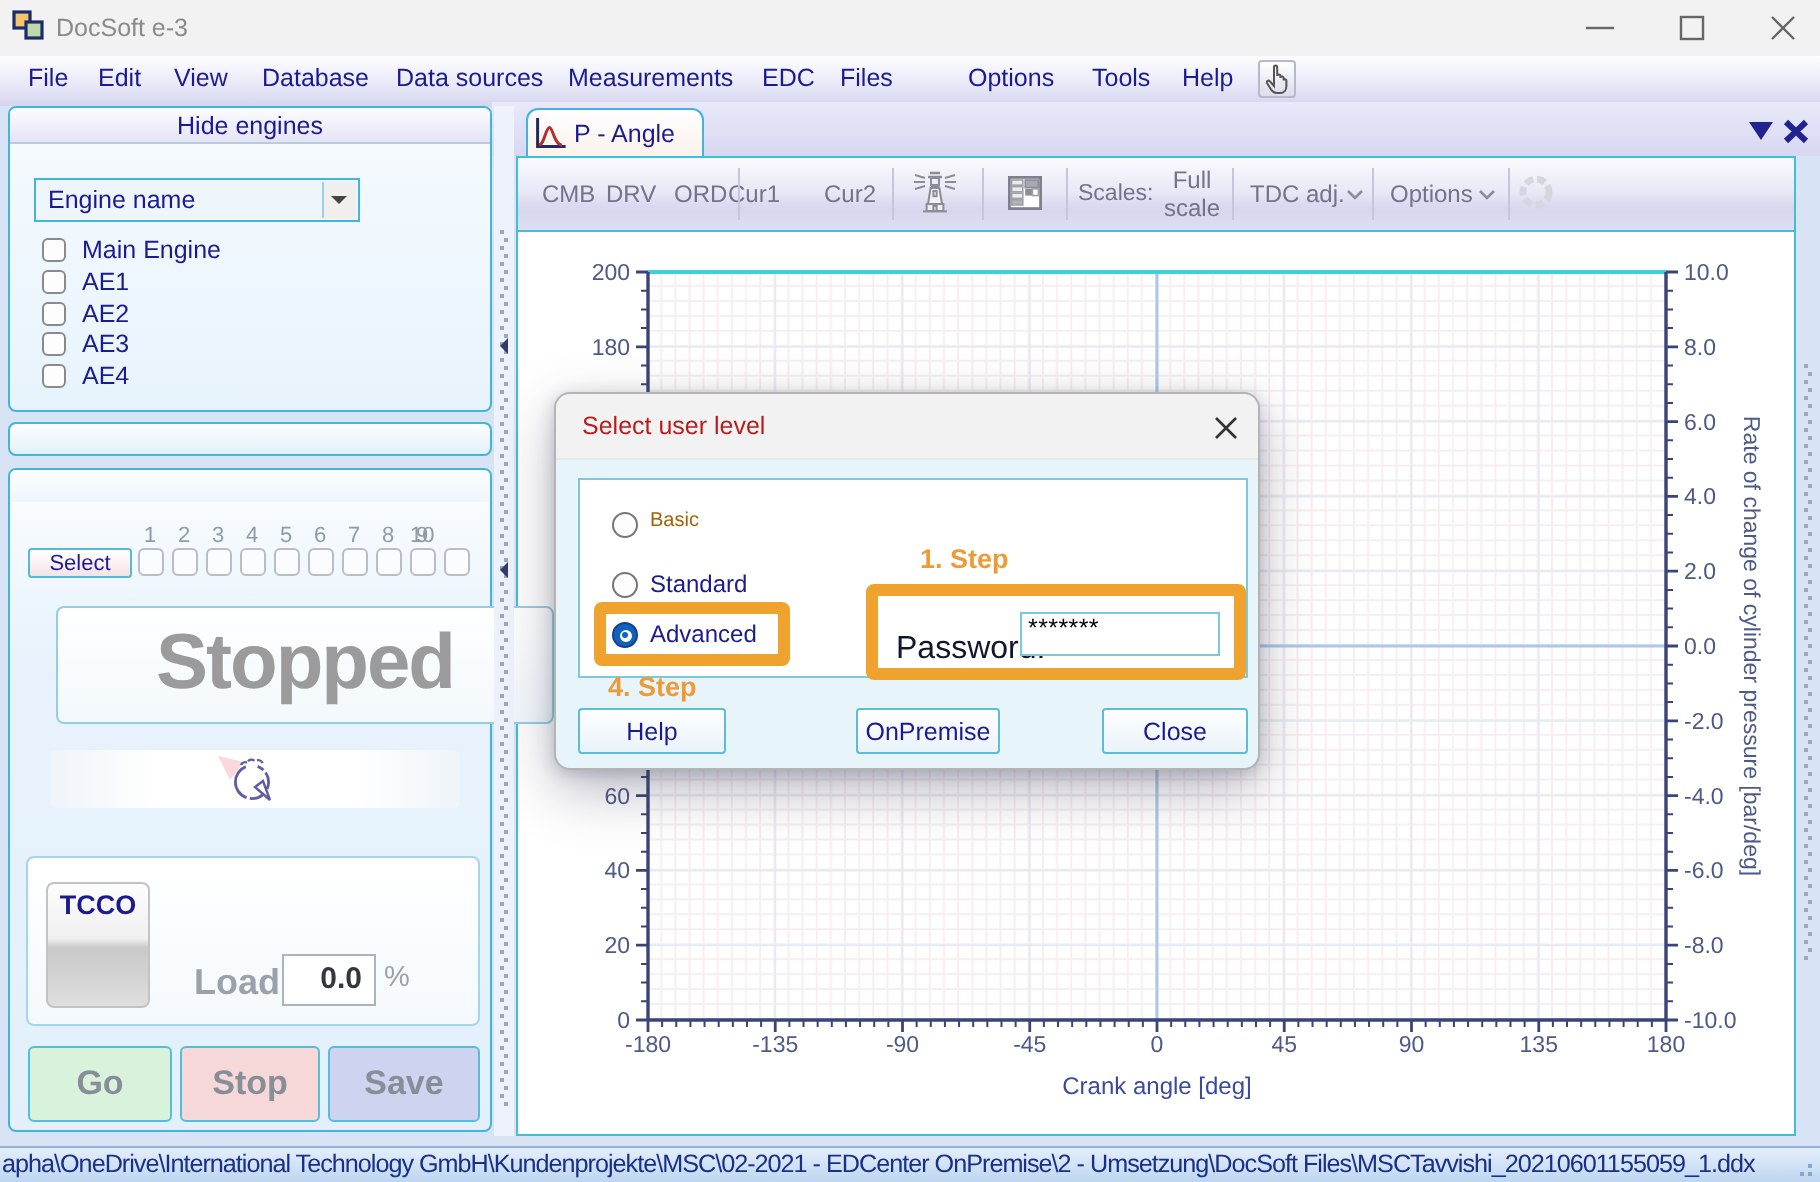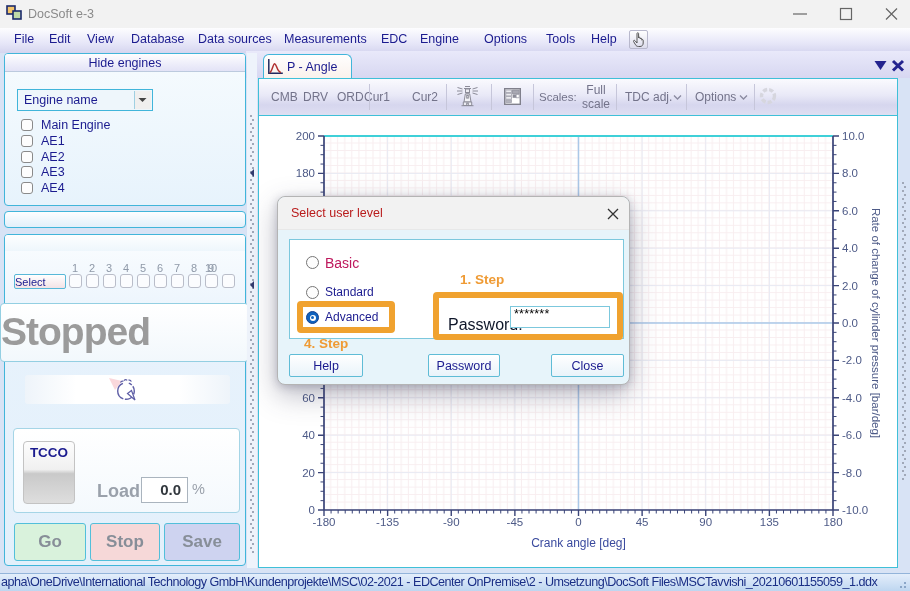--- a/index.html
+++ b/index.html
@@ -24,21 +24,21 @@
 
 <div class="abs" style="left:0;top:28px;width:910px;height:25px;background:linear-gradient(#fdfdff,#e7e7f8 60%,#d5d5ef)"></div>
 <div class="abs navy" style="left:0;top:28px;width:910px;height:23px;font-size:12.5px;line-height:23px">
 <span class="abs" style="left:14px">File</span>
 <span class="abs" style="left:49px">Edit</span>
 <span class="abs" style="left:87px">View</span>
 <span class="abs" style="left:131px">Database</span>
 <span class="abs" style="left:198px">Data sources</span>
 <span class="abs" style="left:284px">Measurements</span>
 <span class="abs" style="left:381px">EDC</span>
-<span class="abs" style="left:420px">Engine</span>
+<span class="abs" style="left:420px">Files</span>
 <span class="abs" style="left:484px">Options</span>
 <span class="abs" style="left:546px">Tools</span>
 <span class="abs" style="left:591px">Help</span>
 </div>
 <div class="abs" style="left:629px;top:30px;width:19px;height:19px;background:linear-gradient(#fff,#dcdcec);border:1px solid #b8b8cc;border-radius:2px"></div>
 <svg class="abs" style="left:632px;top:32px" width="13" height="15" viewBox="0 0 13 15">
 <path d="M5 1.5v7M5 1.5c0-1 1.6-1 1.6 0v4.5M6.6 6c0-1 1.6-1 1.6 0v1M8.2 7c0-1 1.6-1 1.6 0v1.2M9.8 8.2c0-.8 1.4-.8 1.4 0v2.8c0 2-1.2 3.5-3.2 3.5H6.4c-1.3 0-2.2-.6-2.8-1.6L1.6 9.6c-.6-1 .7-1.8 1.4-.9L5 11V8.5" fill="none" stroke="#555" stroke-width="1"></path>
 </svg>
 
 <div class="abs" style="left:246px;top:51px;width:664px;height:27px;background:linear-gradient(#e9e9fa,#d7d7f1)"></div>
@@ -169,21 +169,21 @@
     <g fill="#8aa6c8">
       <rect x="8" y="6" width="2" height="2"></rect>
       <rect x="4" y="6" width="2" height="2"></rect>
       <rect x="8" y="2" width="2" height="2"></rect>
     </g>
   </svg>
 
 <div class="panel" style="left:4px;top:53px;width:242px;height:153px;background:linear-gradient(#f6fbfe,#e7f3fc)">
  <div style="position:absolute;left:0;top:0;width:100%;height:18px;background:linear-gradient(#fdfdff,#e3e3f6);border-bottom:1px solid #bccade;border-radius:3px 3px 0 0;text-align:center;font-size:12.5px;line-height:18px;color:#1b1b8f">Hide engines</div>
 </div>
-<div class="abs" style="left:17px;top:89px;width:136px;height:22px;background:#eef6fb;border:1px solid #41b5da">
+<div class="abs" style="left:17px;top:89px;width:163px;height:22px;background:#eef6fb;border:1px solid #41b5da">
  <span style="position:absolute;left:6px;top:3px;font-size:12.5px;color:#1b1b8f">Engine name</span>
  <div style="position:absolute;right:1px;top:1px;width:17px;height:18px;background:#f0efee;border-left:1px solid #9fd0e2"></div>
  <svg style="position:absolute;right:5px;top:7px" width="9" height="6">
       <path d="M0.5 1l4 4 4-4" fill="#444"></path>
     </svg>
 </div>
 
 <div class="abs" style="left:21px;top:119px;width:12px;height:12px;background:#fdfdfd;border:1px solid #8a8a8a;border-radius:3px"></div>
 <div class="abs navy" style="left:41px;top:118px;font-size:12.5px">Main Engine</div>
 <div class="abs" style="left:21px;top:135px;width:12px;height:12px;background:#fdfdfd;border:1px solid #8a8a8a;border-radius:3px"></div>
@@ -206,33 +206,33 @@
     <span class="abs" style="left:89px">2</span>
     <span class="abs" style="left:106px">3</span>
     <span class="abs" style="left:123px">4</span>
     <span class="abs" style="left:140px">5</span>
     <span class="abs" style="left:157px">6</span>
     <span class="abs" style="left:174px">7</span>
     <span class="abs" style="left:191px">8</span>
     <span class="abs" style="left:208px">9</span>
     <span class="abs" style="left:205px">10</span>
 </div>
-<div class="abs" style="left:14px;top:274px;width:52px;height:15px;background:linear-gradient(#ffffff,#f3e3e6);border:1px solid #58b8d8;border-radius:2px;font-size:11px;line-height:14px;color:#1b1b8f">Select</div>
+<div class="abs" style="left:14px;top:274px;width:52px;height:15px;background:linear-gradient(#ffffff,#f3e3e6);border:1px solid #58b8d8;border-radius:2px;text-align:center;font-size:11px;line-height:14px;color:#1b1b8f">Select</div>
 <div class="abs" style="left:69px;top:274px;width:13px;height:14px;background:#fbfcfe;border:1px solid #b9bdc9;border-radius:3px"></div>
 <div class="abs" style="left:86px;top:274px;width:13px;height:14px;background:#fbfcfe;border:1px solid #b9bdc9;border-radius:3px"></div>
 <div class="abs" style="left:103px;top:274px;width:13px;height:14px;background:#fbfcfe;border:1px solid #b9bdc9;border-radius:3px"></div>
 <div class="abs" style="left:120px;top:274px;width:13px;height:14px;background:#fbfcfe;border:1px solid #b9bdc9;border-radius:3px"></div>
 <div class="abs" style="left:137px;top:274px;width:13px;height:14px;background:#fbfcfe;border:1px solid #b9bdc9;border-radius:3px"></div>
 <div class="abs" style="left:154px;top:274px;width:13px;height:14px;background:#fbfcfe;border:1px solid #b9bdc9;border-radius:3px"></div>
 <div class="abs" style="left:171px;top:274px;width:13px;height:14px;background:#fbfcfe;border:1px solid #b9bdc9;border-radius:3px"></div>
 <div class="abs" style="left:188px;top:274px;width:13px;height:14px;background:#fbfcfe;border:1px solid #b9bdc9;border-radius:3px"></div>
 <div class="abs" style="left:205px;top:274px;width:13px;height:14px;background:#fbfcfe;border:1px solid #b9bdc9;border-radius:3px"></div>
 <div class="abs" style="left:222px;top:274px;width:13px;height:14px;background:#fbfcfe;border:1px solid #b9bdc9;border-radius:3px"></div>
 
-<div class="abs" style="left:0;top:303px;width:249px;height:59px;background:linear-gradient(#ffffff,#f2f8fc);border:1px solid #93cfe2;border-radius:4px;text-align:left">
+<div class="abs" style="left:28px;top:303px;width:249px;height:59px;background:linear-gradient(#ffffff,#f2f8fc);border:1px solid #93cfe2;border-radius:4px;text-align:center">
  <span style="font-size:39px;font-weight:bold;color:#9b9b9b;line-height:55px;letter-spacing:-1px">Stopped</span>
 </div>
 
 <div class="abs" style="left:25px;top:375px;width:205px;height:29px;background:linear-gradient(90deg,#eef4fa,#ffffff 25%,#ffffff 75%,#eef4fa);border-radius:3px"></div>
 <svg class="abs" style="left:107px;top:375px" width="36" height="30" viewBox="0 0 36 30">
 <path d="M2 3l13 3-7 9z" fill="#fad8dc"></path>
 <g fill="none" stroke="#5e5ea6" stroke-width="1.4">
 <circle cx="19" cy="16" r="8.3" stroke-dasharray="3.5 1.6 9 1.6 20 6"></circle>
 <path d="M13.5 7.5a2.3 2.3 0 0 1 3-1.2M17 5.6a2.3 2.3 0 0 1 3.2-.2M21.5 5.2a2.3 2.3 0 0 1 2.8 1.4" stroke-width="1.2"></path>
 </g>
@@ -486,31 +486,31 @@
 <div class="abs" style="left:277px;top:196px;width:353px;height:189px;background:#e7f4fa;border:1px solid #b4b4b4;border-radius:8px;box-shadow:0 10px 28px rgba(60,60,90,.35),0 2px 8px rgba(60,60,90,.25)">
  <div style="position:absolute;left:0;top:0;width:100%;height:33px;background:#f2f2f2;border-radius:8px 8px 0 0;border-bottom:1px solid #e8e8e8"></div>
  <div style="position:absolute;left:13px;top:9px;font-size:12.5px;color:#b91c1c">Select user level</div>
  <svg style="position:absolute;right:10px;top:11px" width="12" height="12">
       <path d="M1 1l10 10M11 1l-10 10" stroke="#333" stroke-width="1.3"></path>
     </svg>
 
  <div style="position:absolute;left:11px;top:42px;width:335px;height:100px;background:#fff;border:1px solid #7cc8dd"></div>
 
  <div style="position:absolute;left:28px;top:59px;width:13px;height:13px;border:1px solid #767676;border-radius:50%;background:#fdfdfd"></div>
- <div style="position:absolute;left:47px;top:58px;font-size:14px;color:#be185d">Basic</div>
+ <div style="position:absolute;left:47px;top:58px;font-size:10px;color:#a16207">Basic</div>
  <div style="position:absolute;left:28px;top:89px;width:13px;height:13px;border:1px solid #767676;border-radius:50%;background:#fdfdfd"></div>
  <div style="position:absolute;left:47px;top:88px;font-size:12px;color:#1b1b8f">Standard</div>
  <div style="position:absolute;left:28px;top:114px;width:13px;height:13px;border:1px solid #14418f;border-radius:50%;background:#0f62be"></div>
  <div style="position:absolute;left:31.5px;top:117.5px;width:6px;height:6px;border-radius:50%;background:#fff"></div>
  <div style="position:absolute;left:33px;top:119px;width:3px;height:3px;border-radius:50%;background:#0f62be"></div>
  <div style="position:absolute;left:47px;top:113px;font-size:12px;color:#1b1b8f">Advanced</div>
 
  <div style="position:absolute;left:182px;top:75px;font-size:13.5px;font-weight:bold;color:#ef9b35">1. Step</div>
  <div style="position:absolute;left:26px;top:139px;font-size:13.5px;font-weight:bold;color:#ef9b35">4. Step</div>
  <div style="position:absolute;left:19px;top:104px;width:98px;height:32px;border:6px solid #f0a22f;border-radius:4px"></div>
  <div style="position:absolute;left:155px;top:95px;width:190px;height:48px;border:6px solid #f0a22f;border-radius:4px"></div>
  <div style="position:absolute;left:170px;top:119px;font-size:16px;color:#0f172a">Password:</div>
  <div style="position:absolute;left:232px;top:109px;width:100px;height:22px;background:#fff;border:1px solid #7cc8dd;font-size:12.5px;line-height:10px;color:#000;padding:2px 0 0 3px;letter-spacing:0.2px">*******</div>
 
  <div style="position:absolute;left:11px;top:157px;width:74px;height:23px;background:linear-gradient(#ffffff,#e9f3fa);border:1px solid #5fbcd6;border-radius:2px;text-align:center;font-size:12.5px;color:#1b1b8f;line-height:22px">Help</div>
- <div style="position:absolute;left:150px;top:157px;width:72px;height:23px;background:linear-gradient(#ffffff,#e9f3fa);border:1px solid #5fbcd6;border-radius:2px;text-align:center;font-size:12.5px;color:#1b1b8f;line-height:22px">Password</div>
+ <div style="position:absolute;left:150px;top:157px;width:72px;height:23px;background:linear-gradient(#ffffff,#e9f3fa);border:1px solid #5fbcd6;border-radius:2px;text-align:center;font-size:12.5px;color:#1b1b8f;line-height:22px">OnPremise</div>
  <div style="position:absolute;left:273px;top:157px;width:73px;height:23px;background:linear-gradient(#ffffff,#e9f3fa);border:1px solid #5fbcd6;border-radius:2px;text-align:center;font-size:12.5px;color:#1b1b8f;line-height:22px">Close</div>
 </div>
 
 </body></html>

